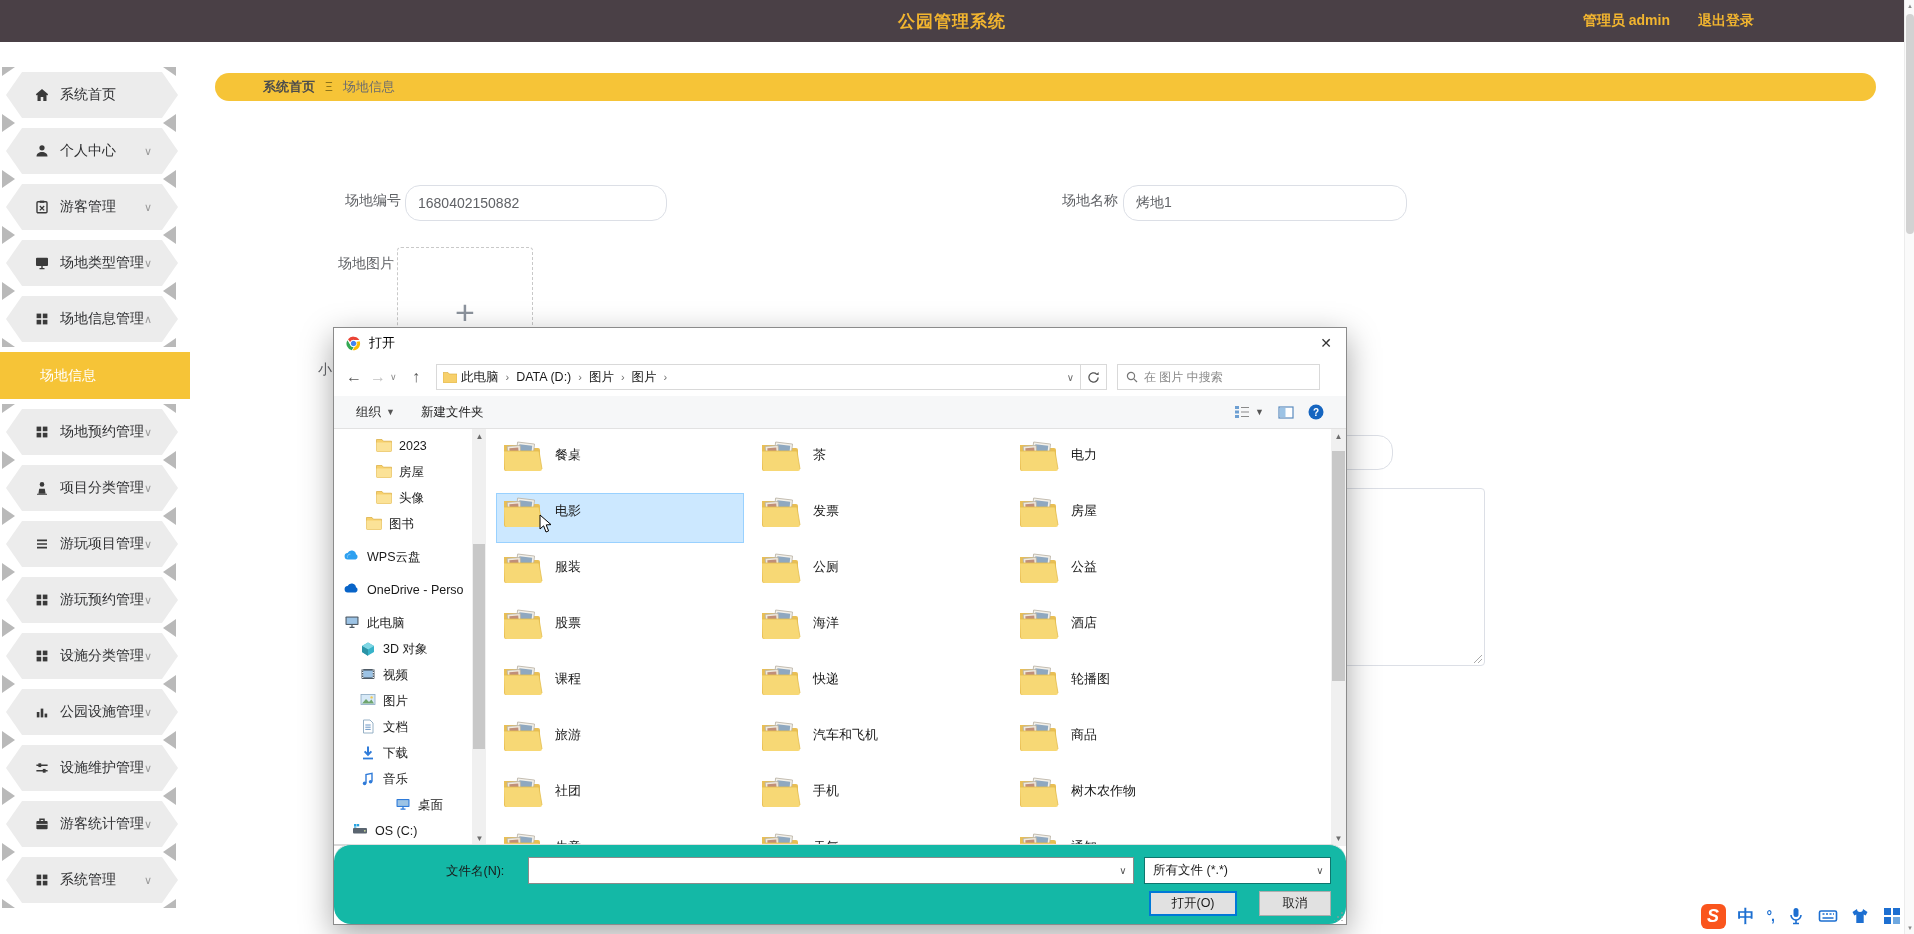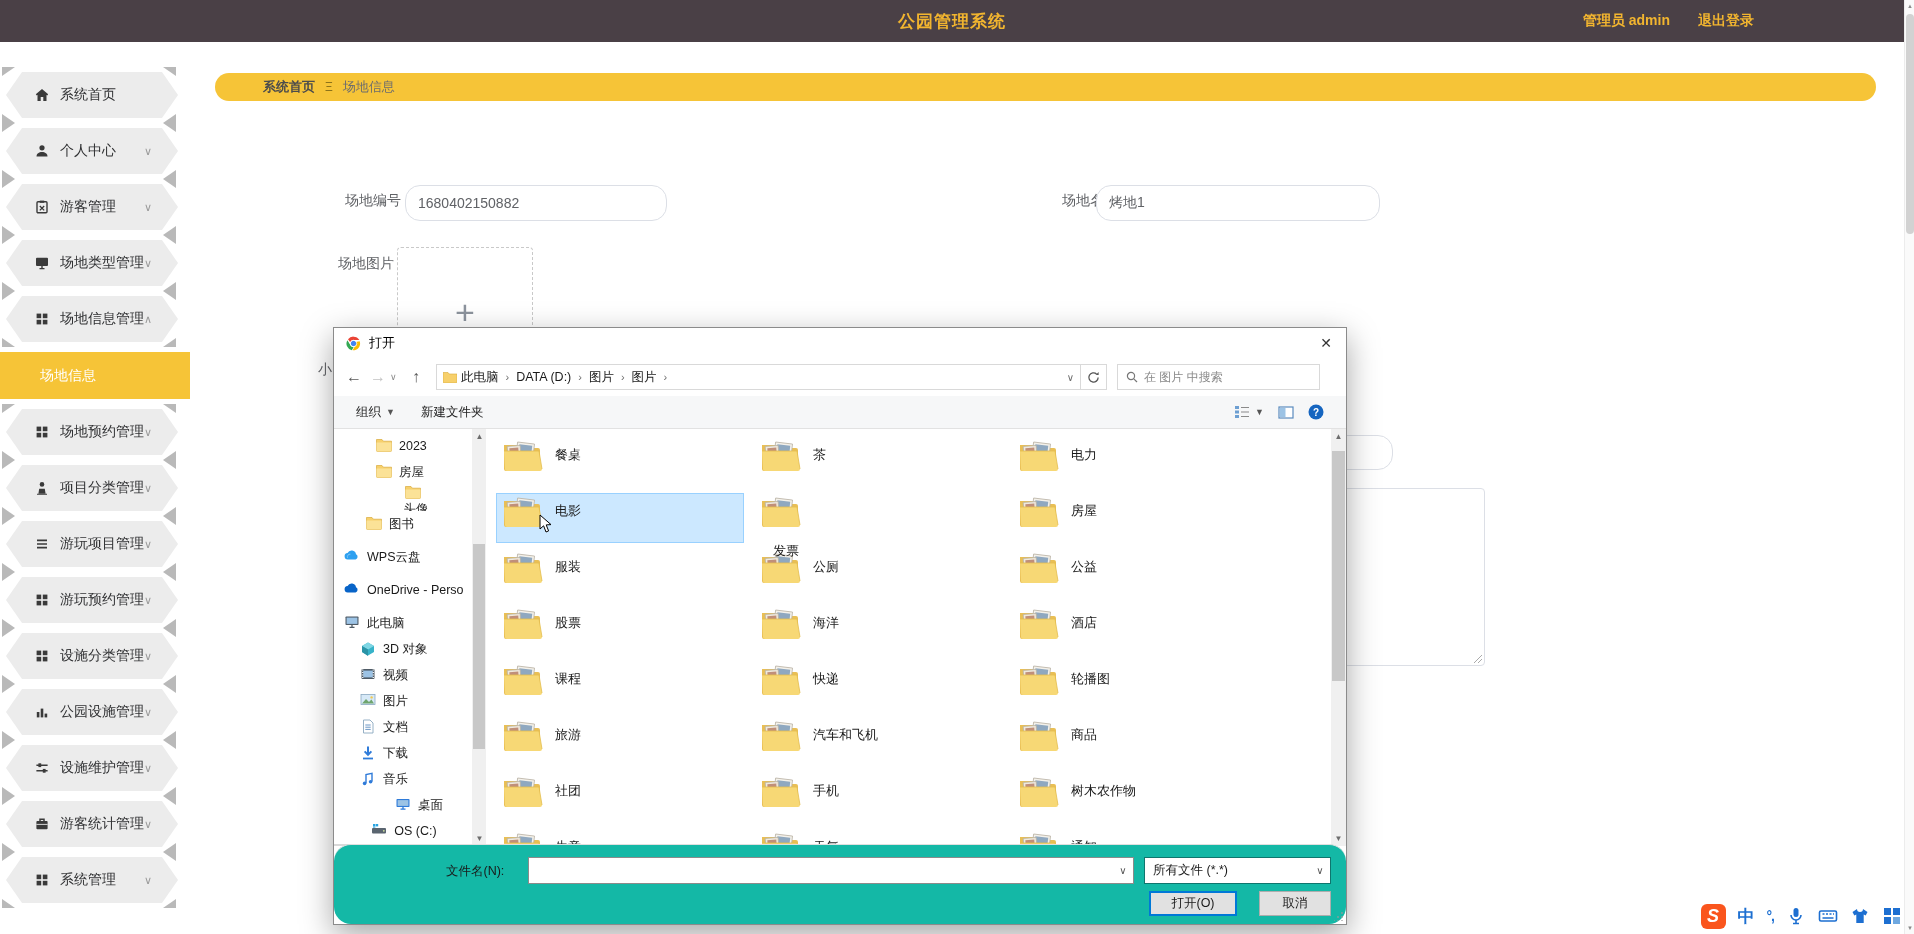--- a/index.html
+++ b/index.html
@@ -401,21 +401,21 @@
 
   <div class="crumb-bar">
     <span class="crumb-home">系统首页</span>
     <span class="crumb-sep">Ξ</span>
     <span class="crumb-cur">场地信息</span>
   </div>
 
   <span class="f-label" style="left:345px; top:192px;">场地编号</span>
   <input class="f-input" style="left: 405px; top: 185px; width: 262px; height: 36px;" value="1680402150882">
   <span class="f-label" style="left:1062px; top:192px;">场地名称</span>
-  <input class="f-input" style="left: 1096px; top: 185px; width: 284px; height: 36px;" value="烤地1">
+  <input class="f-input" style="left: 1123px; top: 185px; width: 284px; height: 36px;" value="烤地1">
   <span class="f-label" style="left:338px; top:255px;">场地图片</span>
 
   <div class="upload-box">
     <span class="upload-plus">+</span>
   </div>
 
   <span class="partial-label">小</span>
 
   <input class="f-input" style="left: 1123px; top: 435px; width: 270px; height: 35px;">
   <div class="back-textarea">
@@ -507,21 +507,21 @@
             <circle cx="8" cy="8" r="7.5" fill="#1565c0"></circle>
             <text x="8" y="11.5" font-size="10" font-weight="bold" fill="#fff" text-anchor="middle" font-family="Liberation Sans, sans-serif">?</text>
           </svg>
         </span>
       </span>
     </div>
 
     <div class="dlg-body">
       <div class="tree-pane" id="tree-pane">
           <div class="tree-row selected" style="position: absolute; left: 0px; right: 14px; top: 415px; padding-left: 26px;"></div>
-          <div class="tree-row" style="position: absolute; left: 0px; right: 14px; top: 389px; padding-left: 18px; justify-content: center;">
+          <div class="tree-row" style="position: absolute; left: 0px; right: 14px; top: 389px; padding-left: 18px;">
             <span class="t-icon">
               <svg viewBox="0 0 16 12" width="16" height="12">
                 <rect x="1" y="5" width="14" height="5.5" rx="1" fill="#5a6570"></rect>
                 <circle cx="12.8" cy="7.8" r=".9" fill="#cfe3a0"></circle>
                 <rect x="2" y="1" width="2.4" height="2.4" fill="#29a3e0"></rect>
                 <rect x="4.8" y="1" width="2.4" height="2.4" fill="#29a3e0"></rect>
                 <rect x="2" y="3.6" width="2.4" height="1" fill="#29a3e0"></rect>
               </svg>
             </span>
             <span class="t-label">OS (C:)</span>
@@ -623,21 +623,21 @@
           </div>
           <div class="tree-row" style="position: absolute; left: 0px; right: 14px; top: 82px; padding-left: 32px;">
             <span class="t-icon">
               <svg viewBox="0 0 16 14" width="16" height="14">
                 <path d="M.5 1.5h5.5l1.4 1.7h8.1V12.5a1 1 0 0 1-1 1h-13a1 1 0 0 1-1-1z" fill="#f7d06b" stroke="#d9ab3c" stroke-width=".7"></path>
                 <path d="M.5 4.4h15v8.1a1 1 0 0 1-1 1h-13a1 1 0 0 1-1-1z" fill="#fbe297"></path>
               </svg>
             </span>
             <span class="t-label">图书</span>
           </div>
-          <div class="tree-row" style="position: absolute; left: 0px; right: 14px; top: 56px; padding-left: 42px; flex-direction: column;">
+          <div class="tree-row" style="position: absolute; left: 0px; right: 14px; top: 56px; padding-left: 42px;">
             <span class="t-icon">
               <svg viewBox="0 0 16 14" width="16" height="14">
                 <path d="M.5 1.5h5.5l1.4 1.7h8.1V12.5a1 1 0 0 1-1 1h-13a1 1 0 0 1-1-1z" fill="#f7d06b" stroke="#d9ab3c" stroke-width=".7"></path>
                 <path d="M.5 4.4h15v8.1a1 1 0 0 1-1 1h-13a1 1 0 0 1-1-1z" fill="#fbe297"></path>
               </svg>
             </span>
             <span class="t-label">头像</span>
           </div>
           <div class="tree-row" style="position: absolute; left: 0px; right: 14px; top: 30px; padding-left: 42px;">
             <span class="t-icon">
@@ -982,21 +982,21 @@
                 </g>
                 <g transform="rotate(-4 10 18)">
                   <rect x="5" y="6" width="13" height="20" fill="#efe9dd" stroke="#b9b2a4" stroke-width=".8"></rect>
                   <rect x="7" y="8" width="9" height="11" fill="#c08f7a"></rect>
                 </g>
                 <path d="M1 11 L36 11 L39 29a2 2 0 0 1-2 2H4a2 2 0 0 1-2-2z" fill="#f7d875"></path>
                 <path d="M1 11 L36 11 L39 29" fill="none" stroke="#e3bd4e" stroke-width=".8"></path>
               </svg></span>
             <span class="file-label">房屋</span>
           </div>
-          <div class="file-item" style="left: 268px; top: 64px; flex-direction: column;">
+          <div class="file-item" style="left: 268px; top: 64px;">
             <span class="file-icon"><svg viewBox="0 0 40 34" width="40" height="34">
                 <path d="M1 5h13l3 3h18a2 2 0 0 1 2 2v19a2 2 0 0 1-2 2H3a2 2 0 0 1-2-2z" fill="#e9bf55"></path>
                 <g transform="rotate(7 22 16)">
                   <rect x="13" y="3" width="17" height="23" fill="#f4f1ea" stroke="#b9b2a4" stroke-width=".8"></rect>
                   <rect x="15" y="5" width="13" height="14" fill="#8fa8c0"></rect>
                   <path d="M15 16l4-5 3 3 2-2 4 7z" fill="#6fa56f"></path>
                 </g>
                 <g transform="rotate(-4 10 18)">
                   <rect x="5" y="6" width="13" height="20" fill="#efe9dd" stroke="#b9b2a4" stroke-width=".8"></rect>
                   <rect x="7" y="8" width="9" height="11" fill="#c08f7a"></rect>

